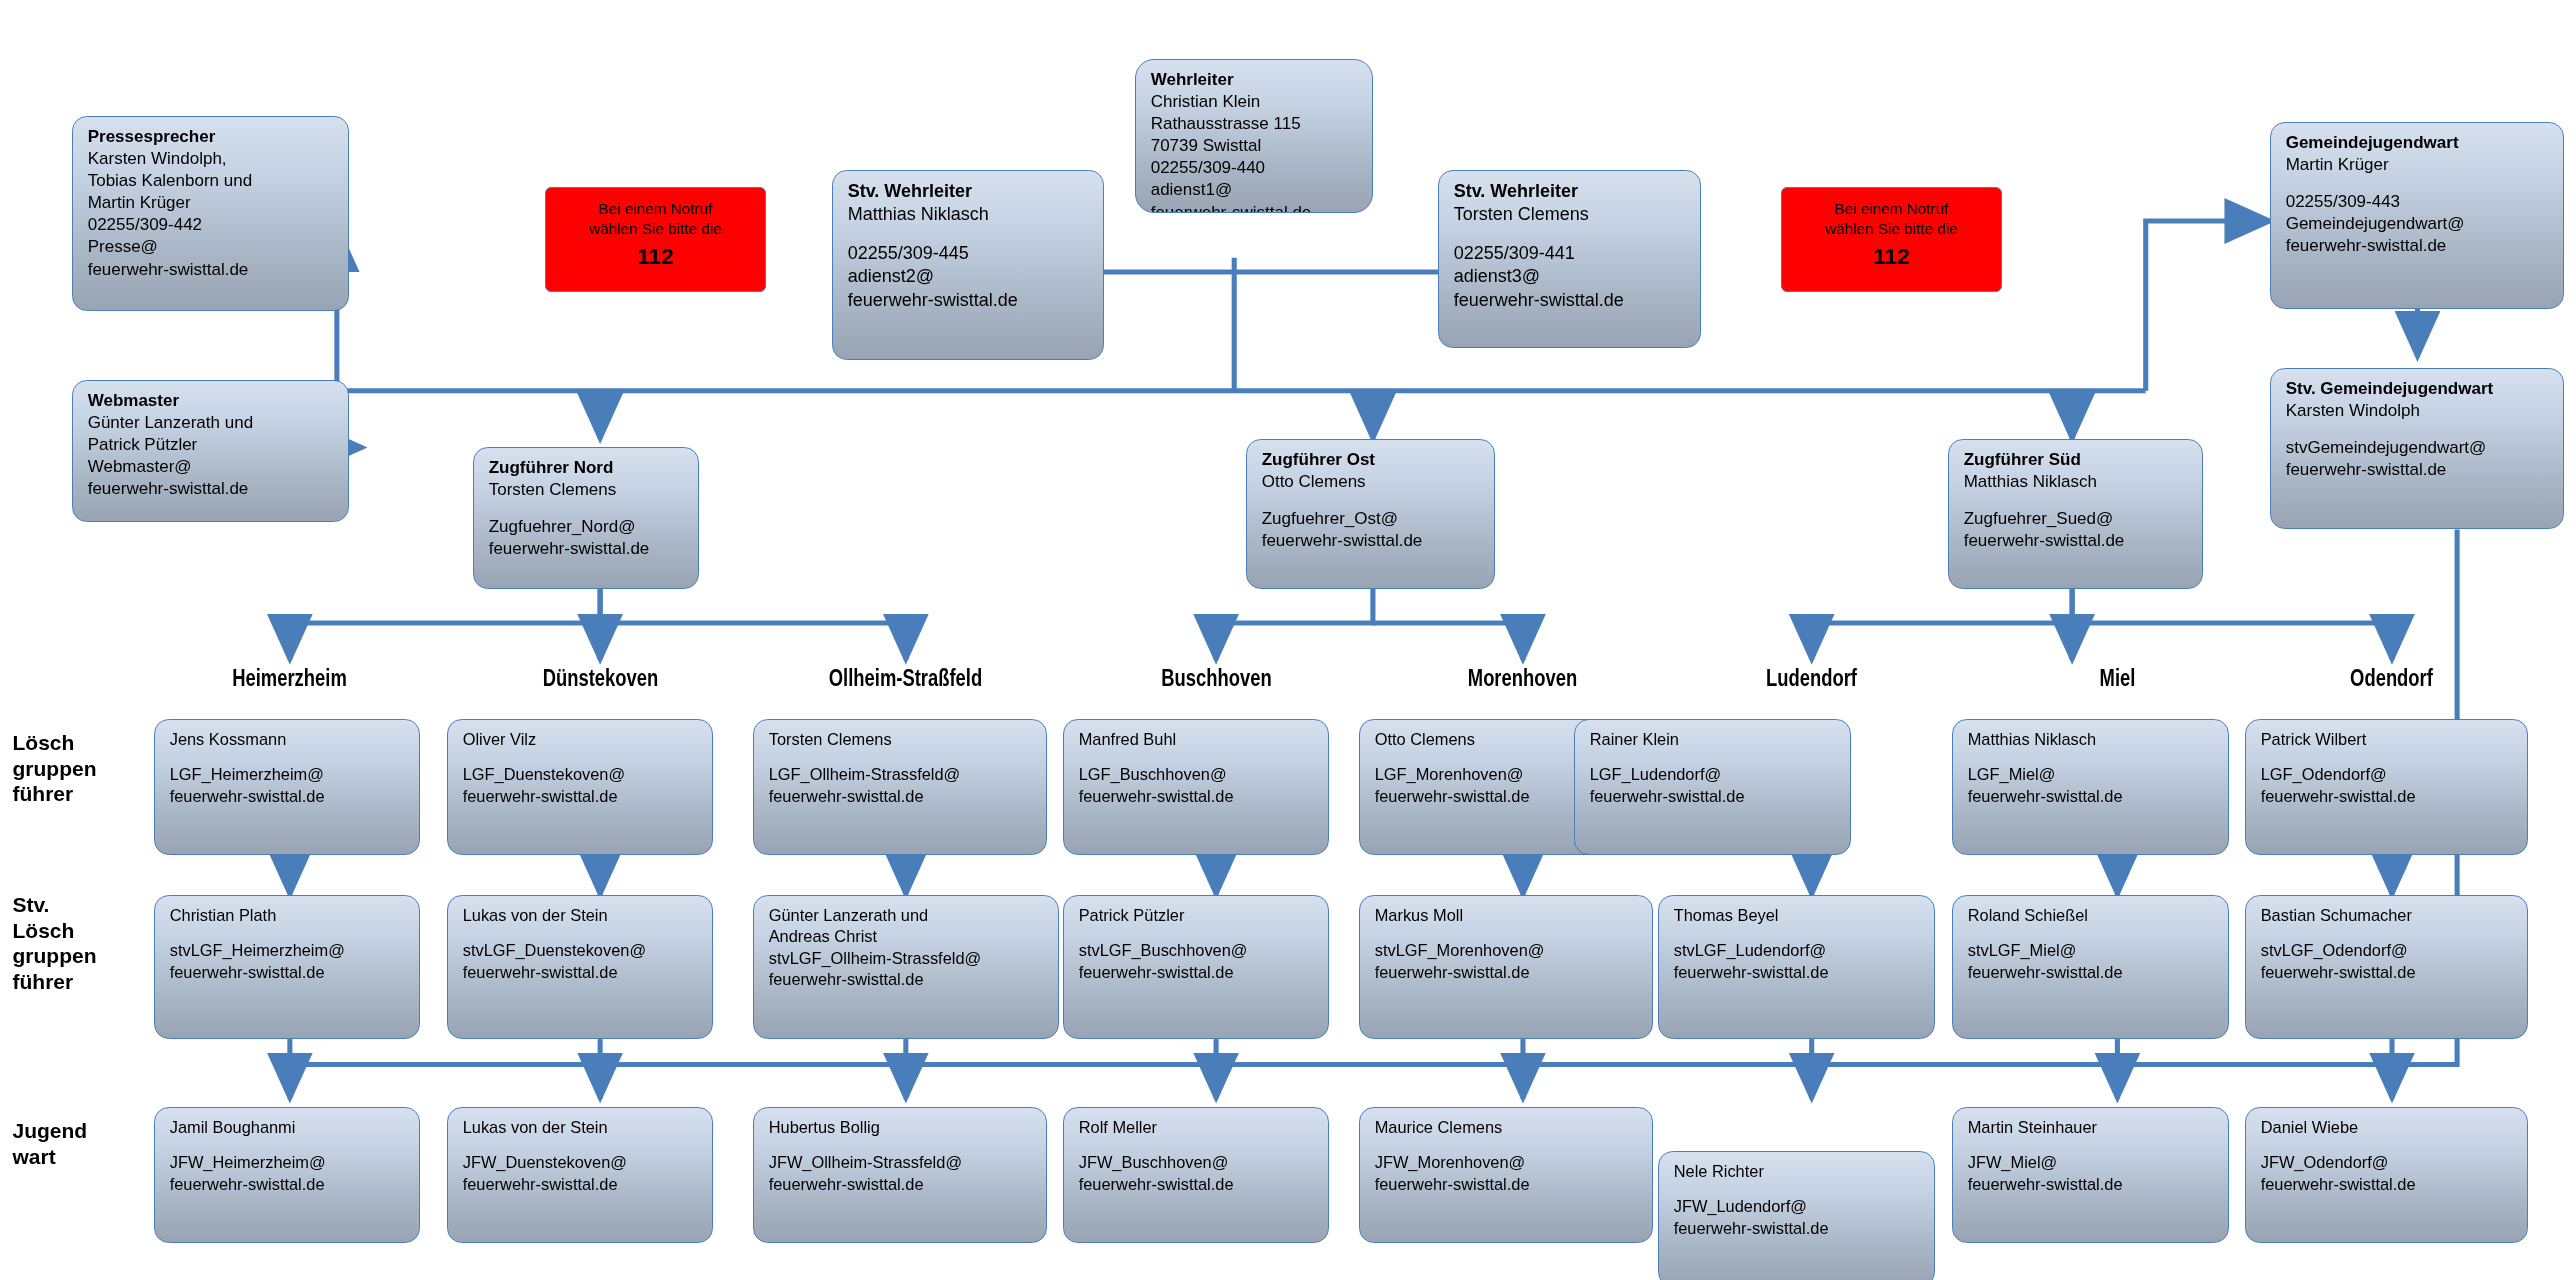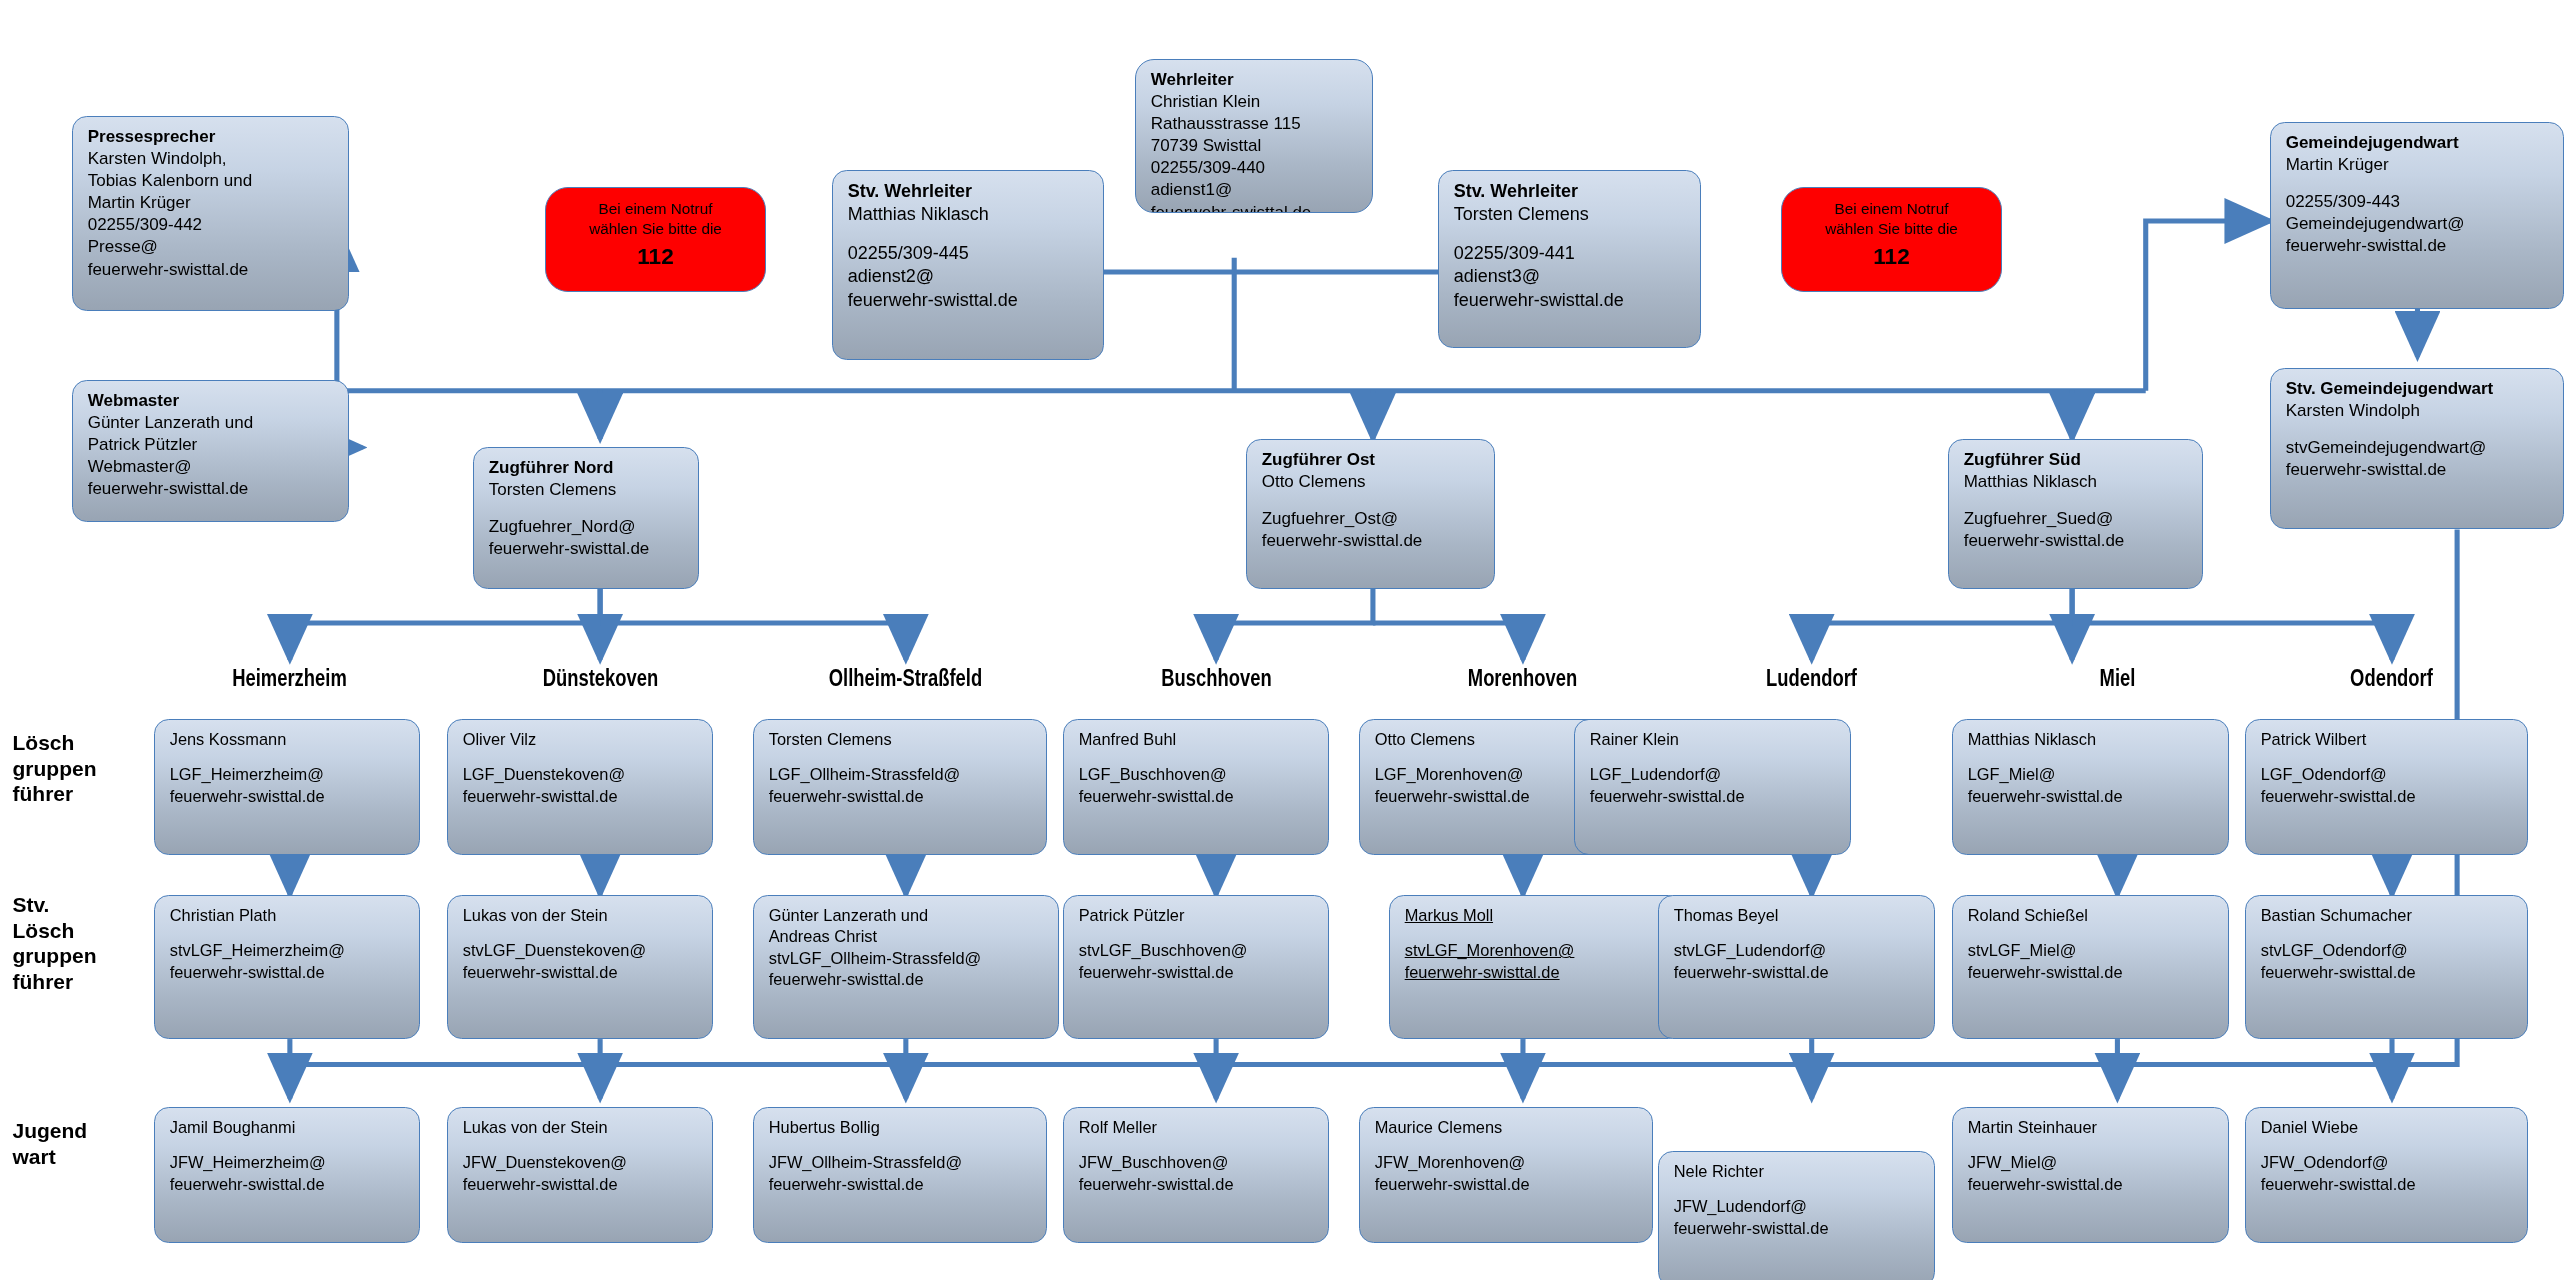--- a/index.html
+++ b/index.html
@@ -44,21 +44,21 @@
   
   .f30{ font-size:17px; }
   .f31{ font-size:18px; }
   .f29{ font-size:16.4px; }
 
   
   .emerg{
     position:absolute;
     box-sizing:border-box;
     border:1.7px solid #4a7ebb;
-    border-radius:23px;
+    border-radius:6px;
     background:#fe0000;
     text-align:center;
     padding-top:11.3px;
     line-height:1.32;
     font-size:15.3px;
     color:#000;
   }
   .emerg .big{
     display:block;
     font-size:22.6px;
@@ -350,21 +350,21 @@
     <span class="ln">Andreas Christ</span>
     <span class="ln">stvLGF_Ollheim-Strassfeld@</span>
     <span class="ln">feuerwehr-swisttal.de</span>
   </div>
   <div class="node f29" style="left:1063px; top:895px; width:266px; height:144px;">
     <span class="ln">Patrick Pützler</span>
     <span class="sp"></span>
     <span class="ln">stvLGF_Buschhoven@</span>
     <span class="ln">feuerwehr-swisttal.de</span>
   </div>
-  <div class="node f29" style="left:1389px; top:895px; width:294px; height:144px;text-decoration:underline;">
+  <div class="node f29" style="left:1359px; top:895px; width:294px; height:144px;">
     <span class="ln">Markus Moll</span>
     <span class="sp"></span>
     <span class="ln">stvLGF_Morenhoven@</span>
     <span class="ln">feuerwehr-swisttal.de</span>
   </div>
   <div class="node f29" style="left:1658px; top:895px; width:277px; height:144px;">
     <span class="ln">Thomas Beyel</span>
     <span class="sp"></span>
     <span class="ln">stvLGF_Ludendorf@</span>
     <span class="ln">feuerwehr-swisttal.de</span>

